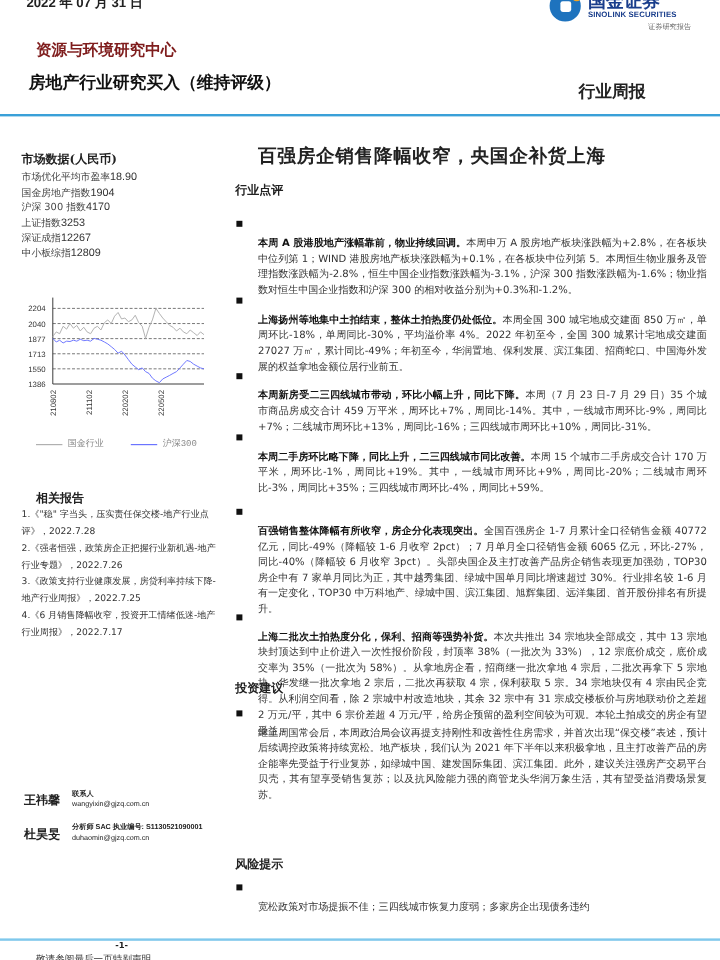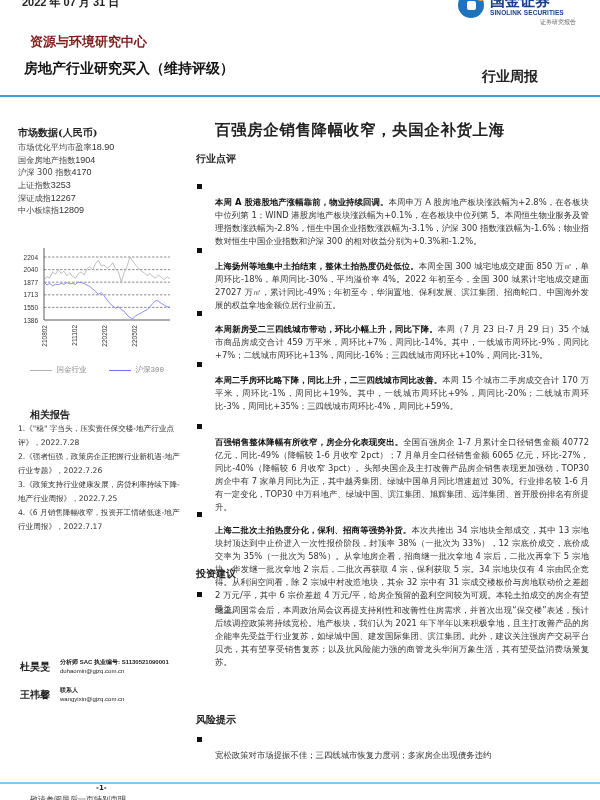--- a/index.html
+++ b/index.html
@@ -135,33 +135,33 @@
 <div class="abs rel-title">相关报告</div>
 <div class="abs rel">
   <div class="rel-item">1.《"稳" 字当头，压实责任保交楼-地产行业点评》，2022.7.28</div>
   <div class="rel-item">2.《强者恒强，政策房企正把握行业新机遇-地产行业专题》，2022.7.26</div>
   <div class="rel-item">3.《政策支持行业健康发展，房贷利率持续下降-地产行业周报》，2022.7.25</div>
   <div class="rel-item">4.《6 月销售降幅收窄，投资开工情绪低迷-地产行业周报》，2022.7.17</div>
 </div>
 
 <div class="abs analysts">
   <div class="an">
+    <div class="an-name">王祎馨</div>
+    <div class="an-info">
+      <div class="role">联系人</div>
+      <div>wangyixin@gjzq.com.cn</div>
+    </div>
+  </div>
+  <div class="an">
     <div class="an-name">杜昊旻</div>
     <div class="an-info">
       <div class="role">分析师 SAC 执业编号: S1130521090001</div>
       <div>duhaomin@gjzq.com.cn</div>
     </div>
   </div>
-  <div class="an">
-    <div class="an-name">王祎馨</div>
-    <div class="an-info">
-      <div class="role">联系人</div>
-      <div>wangyixin@gjzq.com.cn</div>
-    </div>
-  </div>
 </div>
 
 <div class="abs main-title">百强房企销售降幅收窄，央国企补货上海</div>
 <div class="abs sec sec1">行业点评</div>
 
 <div class="abs para p1">
     <span class="bullet"></span>
     <div class="txt"><b>本周 A 股港股地产涨幅靠前，物业持续回调。</b><span>本周申万 A 股房地产板块涨跌幅为+2.8%，在各板块中位列第 1；WIND 港股房地产板块涨跌幅为+0.1%，在各板块中位列第 5。本周恒生物业服务及管理指数涨跌幅为-2.8%，恒生中国企业指数涨跌幅为-3.1%，沪深 300 指数涨跌幅为-1.6%；物业指数对恒生中国企业指数和沪深 300 的相对收益分别为+0.3%和-1.2%。</span></div>
   </div>
 <div class="abs para p2">

